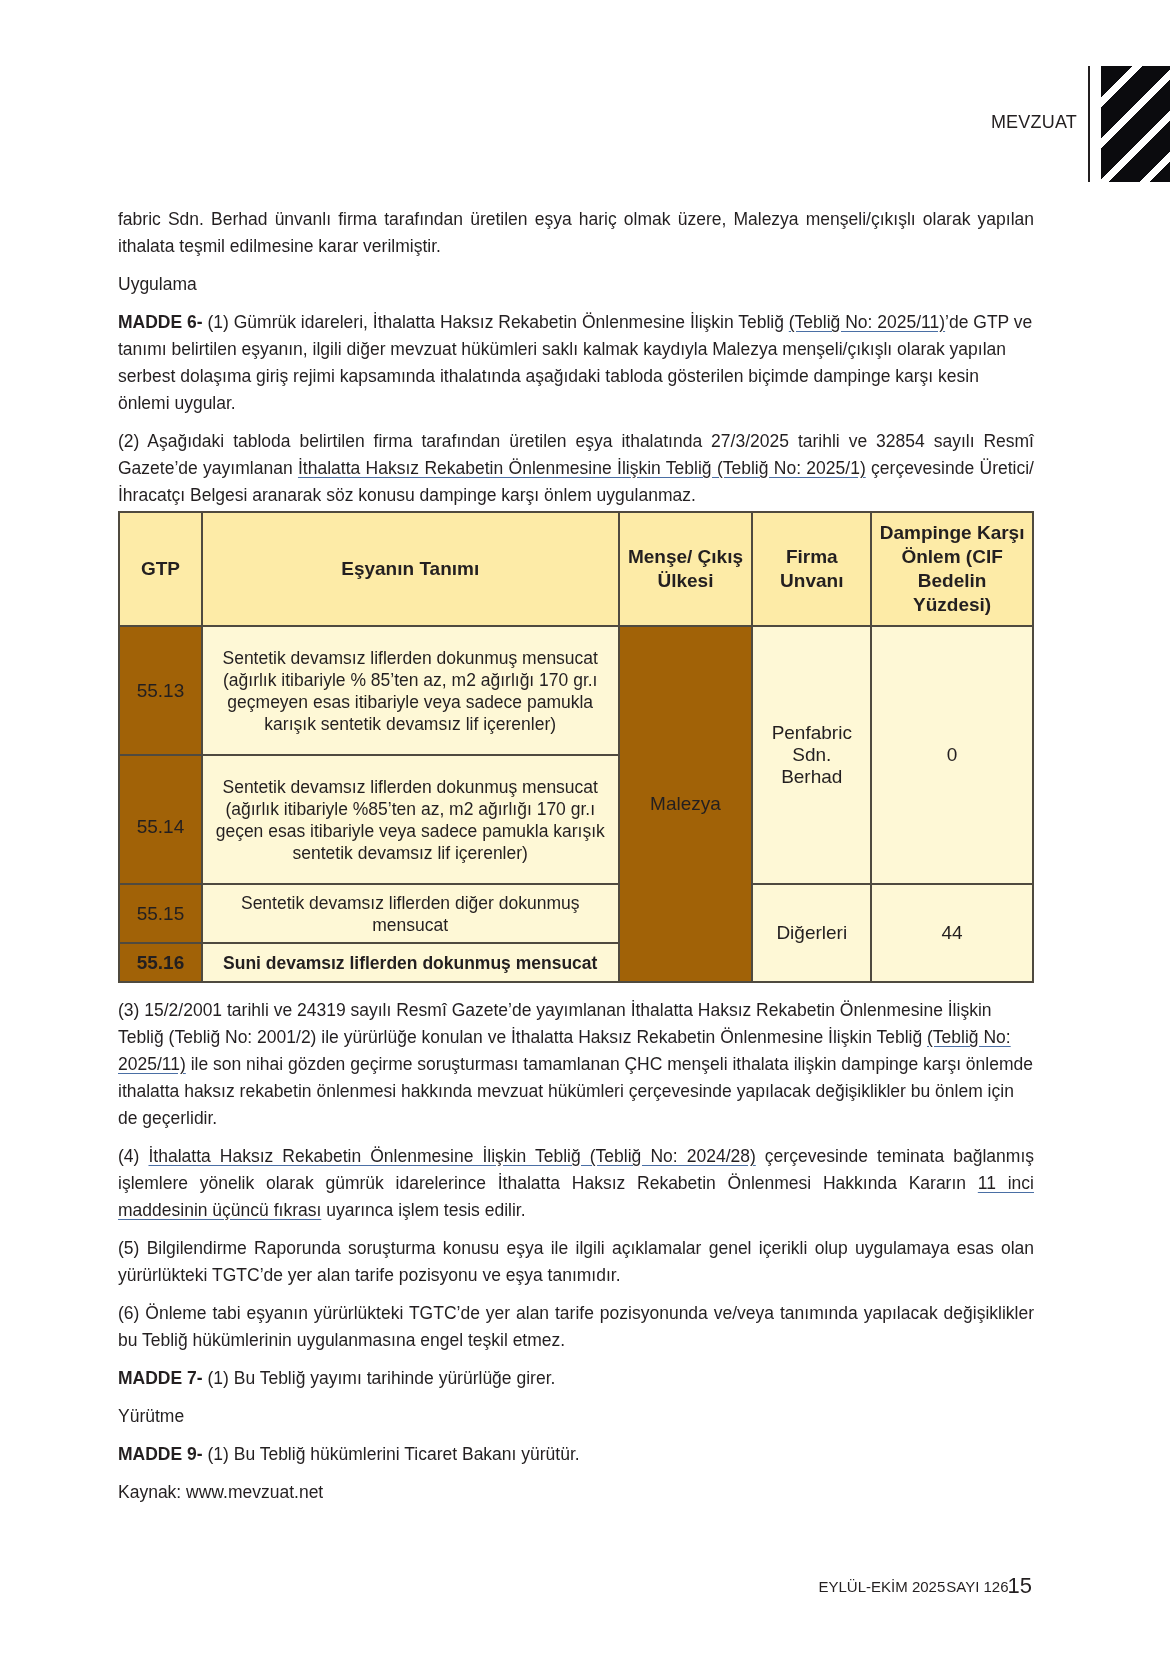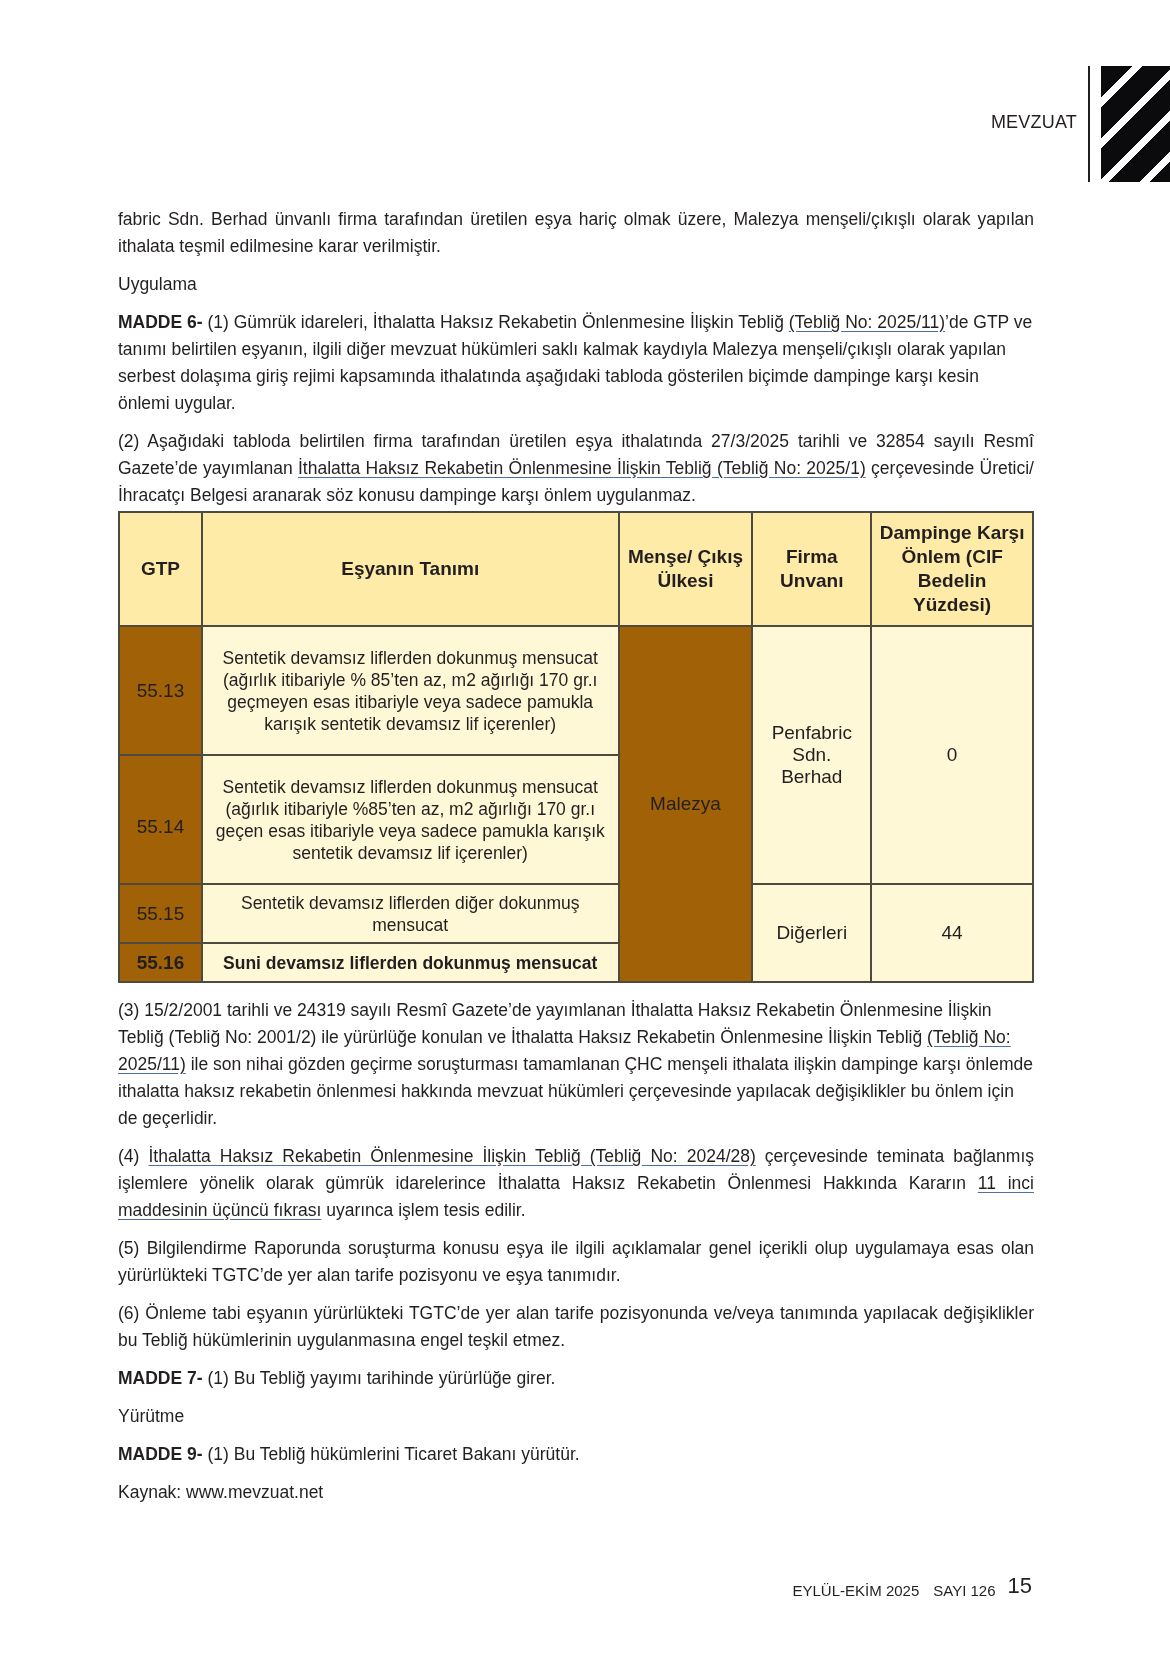--- a/index.html
+++ b/index.html
@@ -29,21 +29,21 @@
   }
   table.dump td, table.dump th {
     border: 2px solid #4f4a3f; text-align: center; vertical-align: middle; padding: 2px 6px;
   }
   table.dump th { background: #fdeba7; font-weight: bold; font-size: 19px; line-height: 24px; }
   .c-dark { background: #a16207; }
   .c-light { background: #fef8d6; }
   .gtp { font-size: 19px; }
   .footer {
     position: absolute; right: 138px; top: 1573px; font-size: 15px; color: #231f20;
-    display: flex; align-items: flex-end; gap: 14px;
+    display: flex; align-items: center; gap: 1px;
   }
   .footer .page { font-size: 22px; margin-left: -2px; }
 </style>
 </head>
 <body>
 
 <div class="section-label">MEVZUAT</div>
 <div class="vline"></div>
 <div class="stripes"></div>
 

